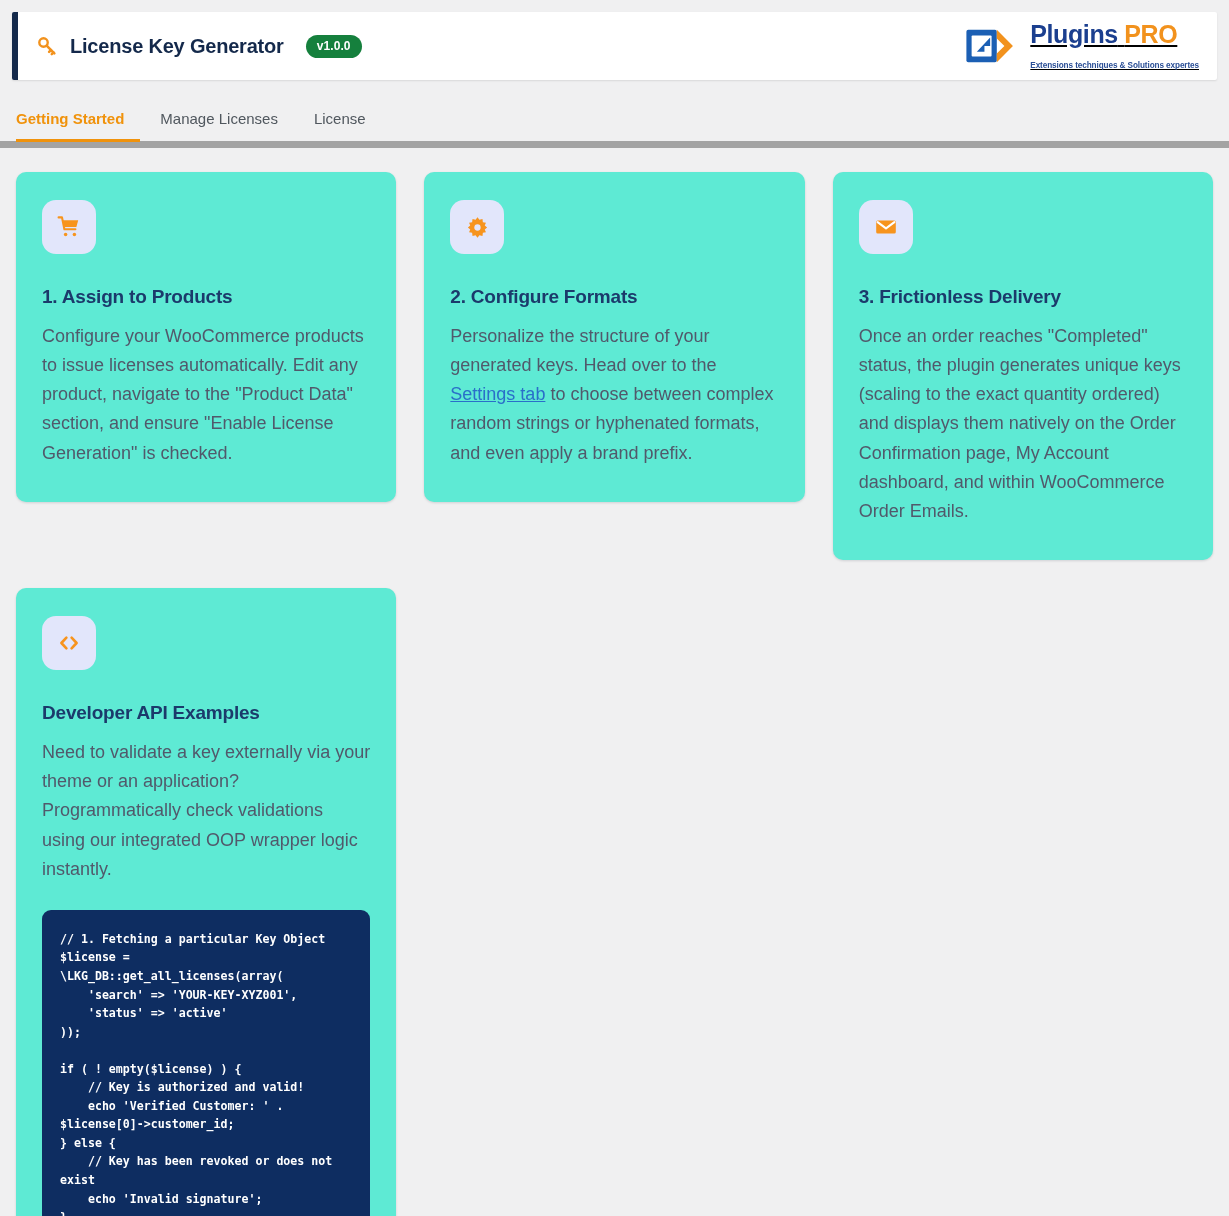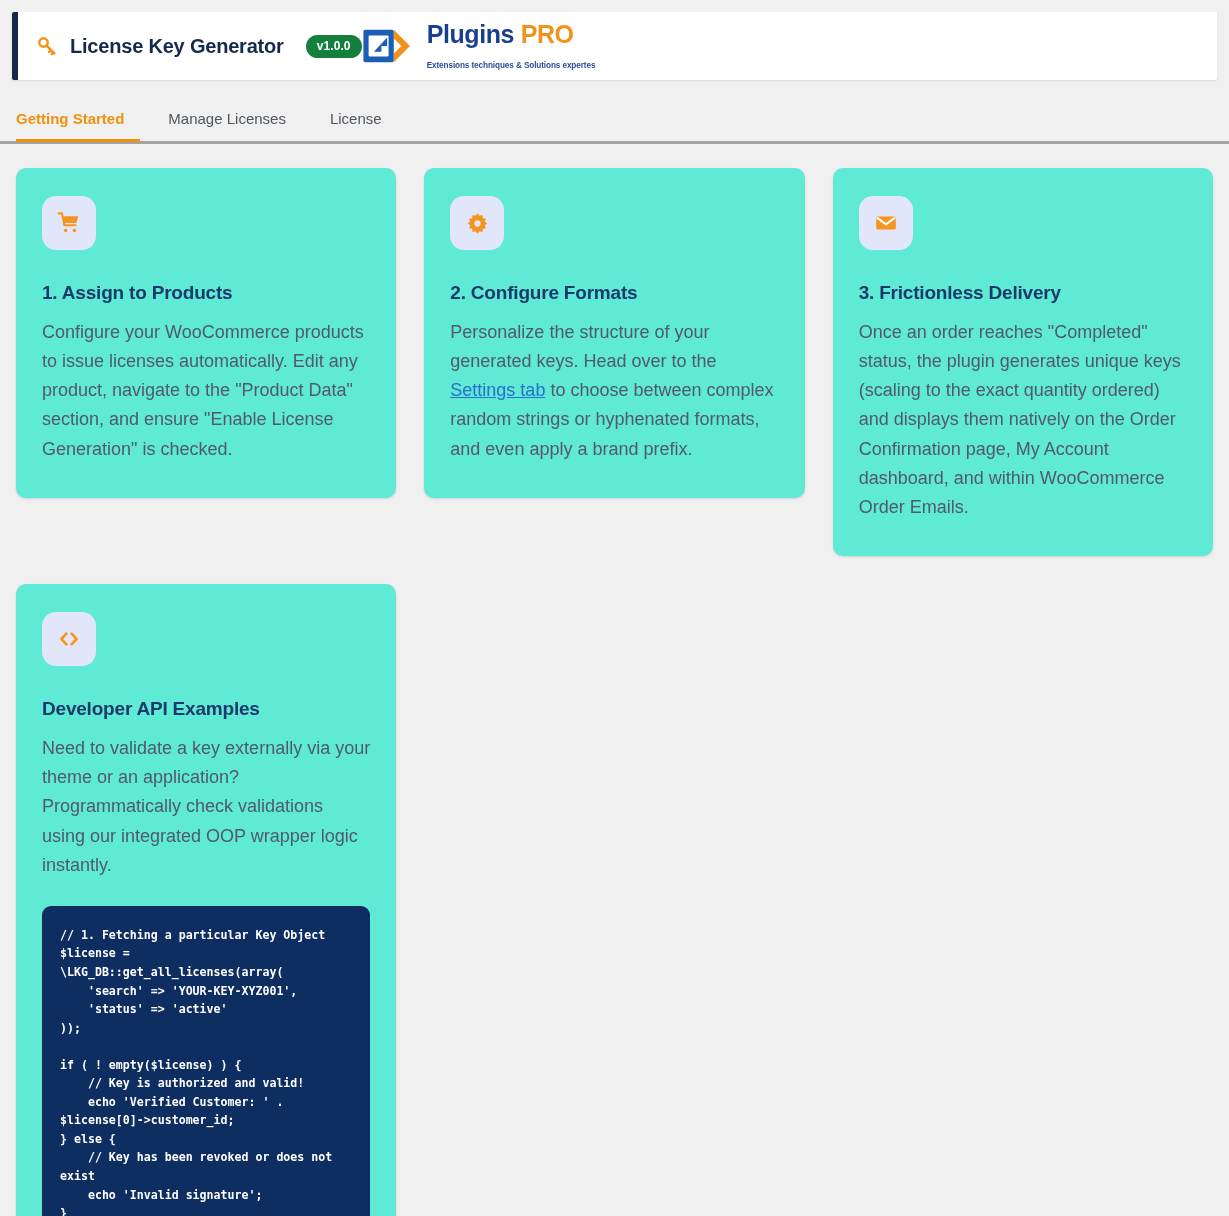--- a/index.html
+++ b/index.html
@@ -15,20 +15,21 @@
   
   .plugin-header {
     margin: 12px 12px 0 12px;
     height: 68px;
     background: #ffffff;
     border-left: 6px solid #14294b;
     border-radius: 2px;
     box-shadow: 0 1px 2px rgba(0,0,0,0.10);
     display: flex;
     align-items: center;
+    justify-content: space-between;
     padding: 0 14px 0 18px;
   }
   .header-left { display: flex; align-items: center; gap: 12px; }
   .key-icon { width: 22px; height: 22px; display: block; }
   .header-title {
     font-size: 20px;
     font-weight: bold;
     color: #14294b;
     letter-spacing: -0.2px;
   }
@@ -38,34 +39,34 @@
     font-size: 12px;
     font-weight: bold;
     border-radius: 999px;
     padding: 5px 11px 6px 11px;
     line-height: 1;
     margin-left: 10px;
     letter-spacing: 0.1px;
   }
   .brand-logo { display: flex; align-items: center; gap: 9px; padding-right: 4px; }
   .brand-mark { width: 56px; height: 38px; display: block; }
-  .brand-text { display: flex; flex-direction: column; gap: 13px; }
+  .brand-text { display: flex; flex-direction: column; gap: 13px; text-decoration: underline; }
   .brand-name { font-size: 25px; font-weight: bold; line-height: 1.02; letter-spacing: -0.4px; }
   .brand-name .bn-blue { color: #1b3f8f; }
   .brand-name .bn-orange { color: #f2921d; }
   .brand-tag { font-size: 8.2px; color: #2b4f96; font-weight: bold; letter-spacing: -0.1px; margin-top: 1px; }
 
   
   .tabs {
     margin: 22px 0 0 0;
     padding: 0 16px;
-    border-bottom: 3px solid #a3a3a3;
+    border-bottom: 7px solid #a3a3a3;
     display: flex;
     align-items: flex-end;
-    gap: 12px;
+    gap: 4px;
   }
   .tab {
     font-size: 15px;
     color: #50575e;
     padding: 8px 16px 12px 16px;
     margin-bottom: -1px;
     border-bottom: 3px solid transparent;
     cursor: pointer;
     background: none;
     border-left: none; border-right: none; border-top: none;

